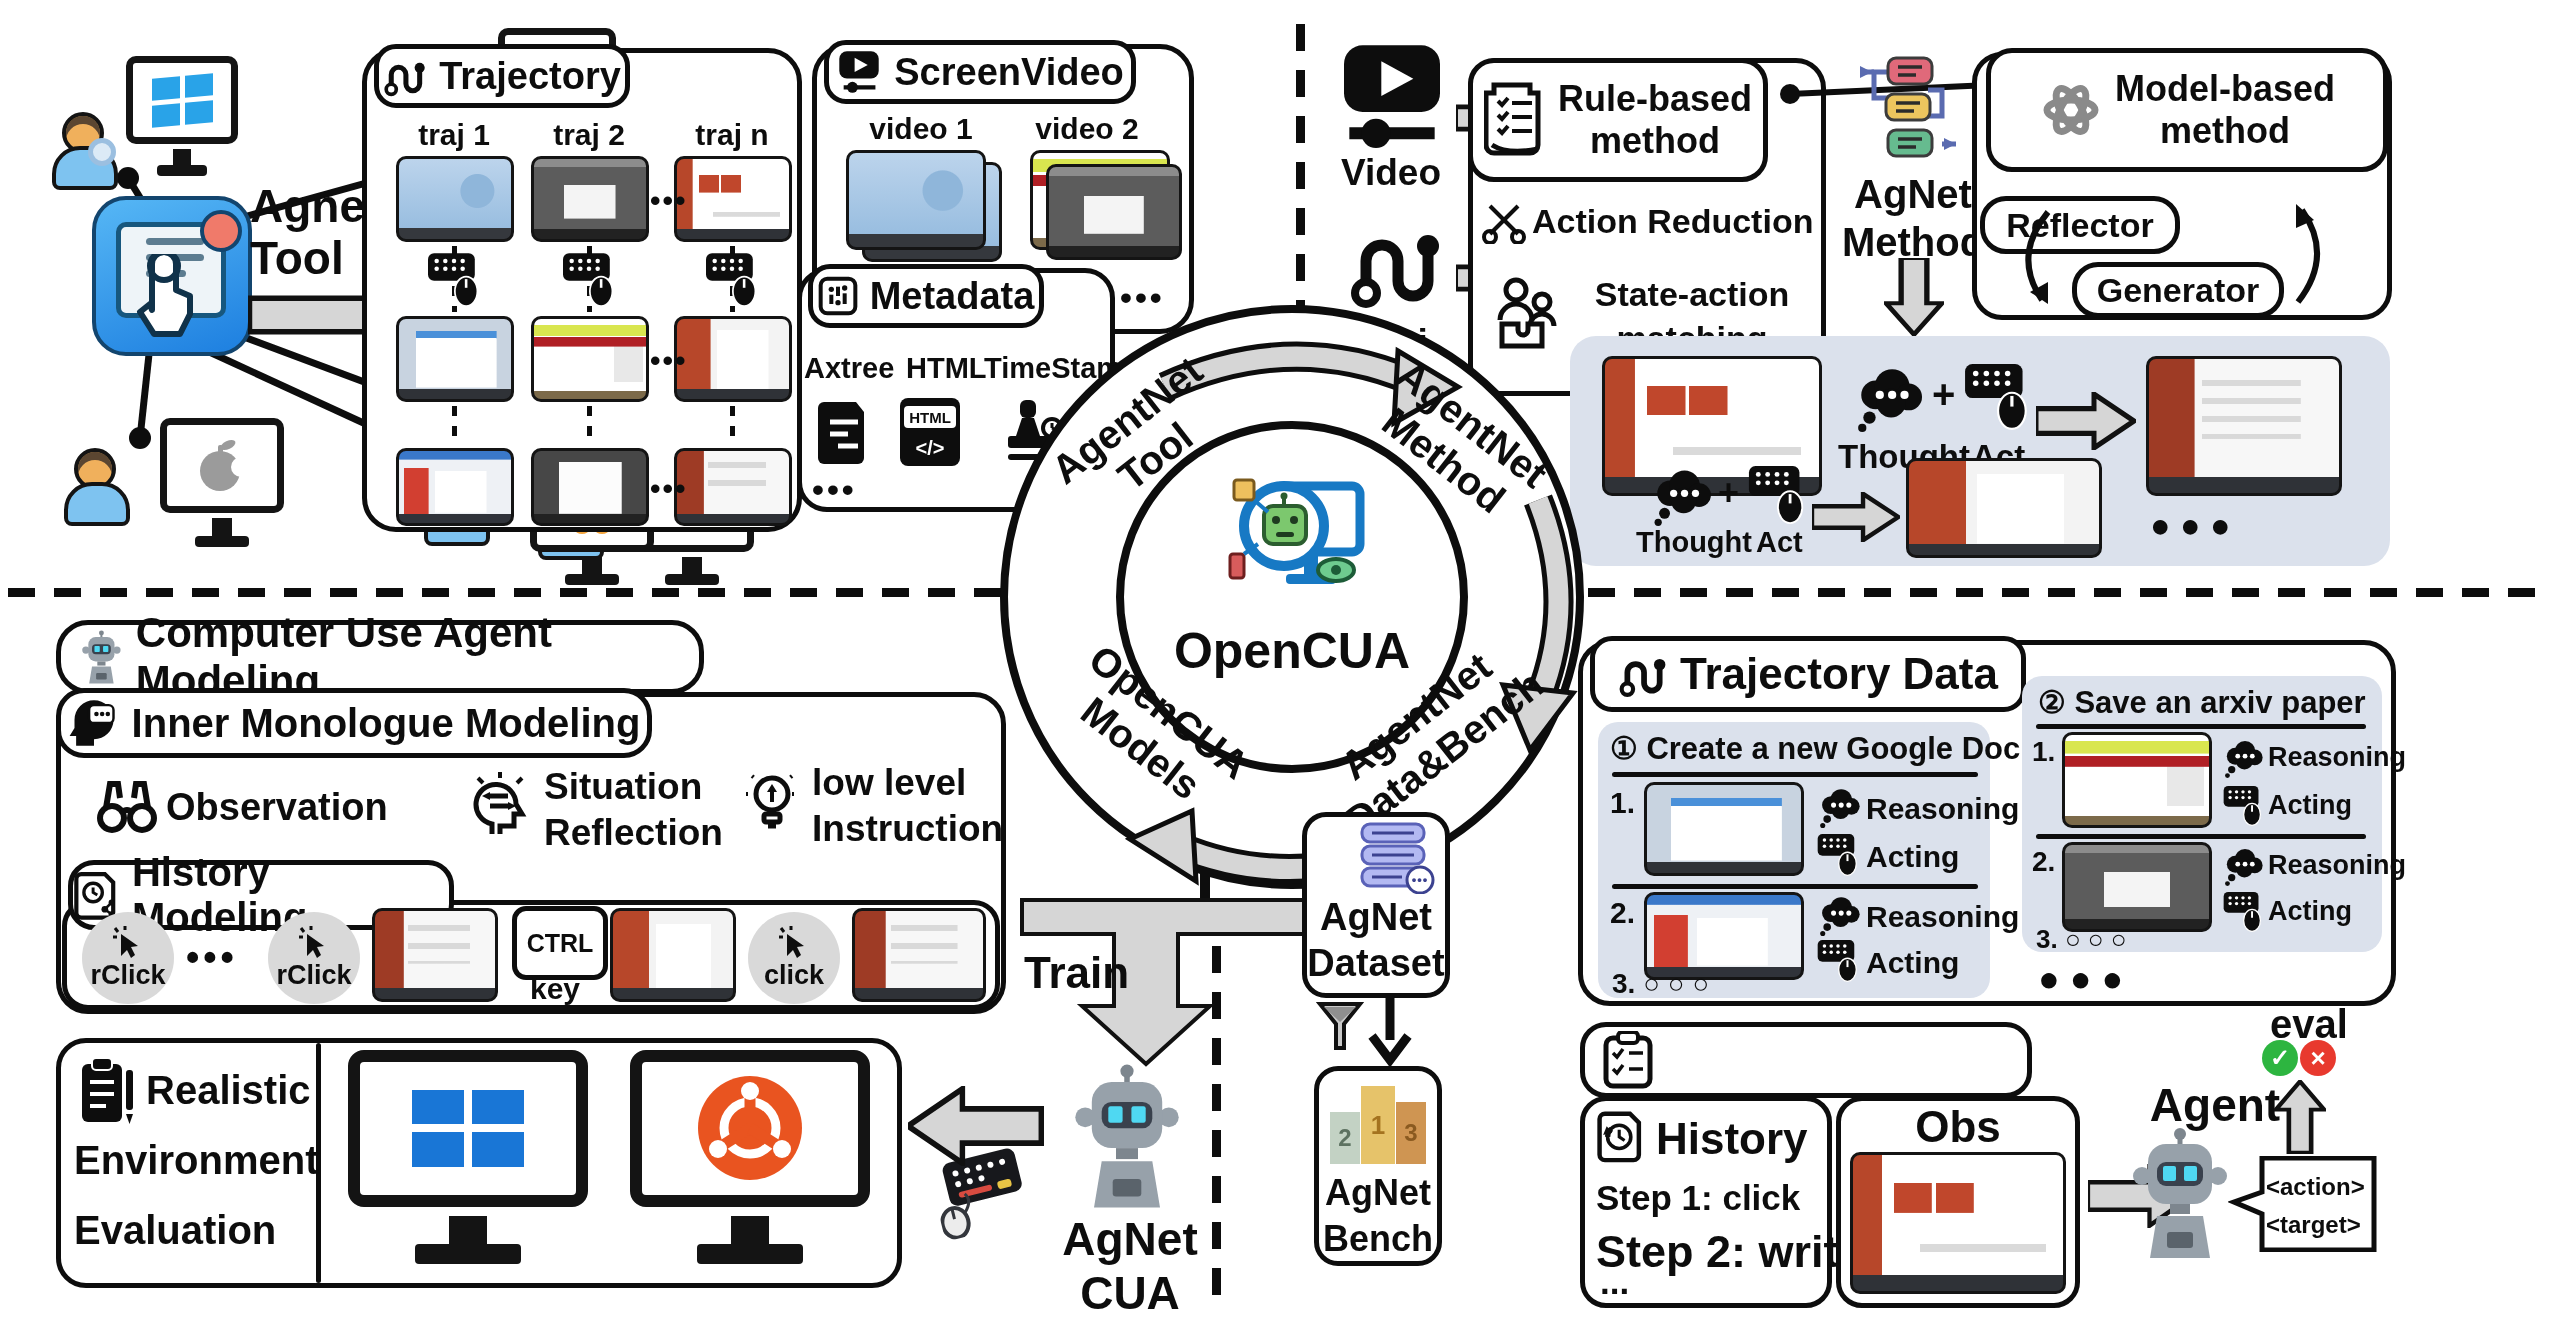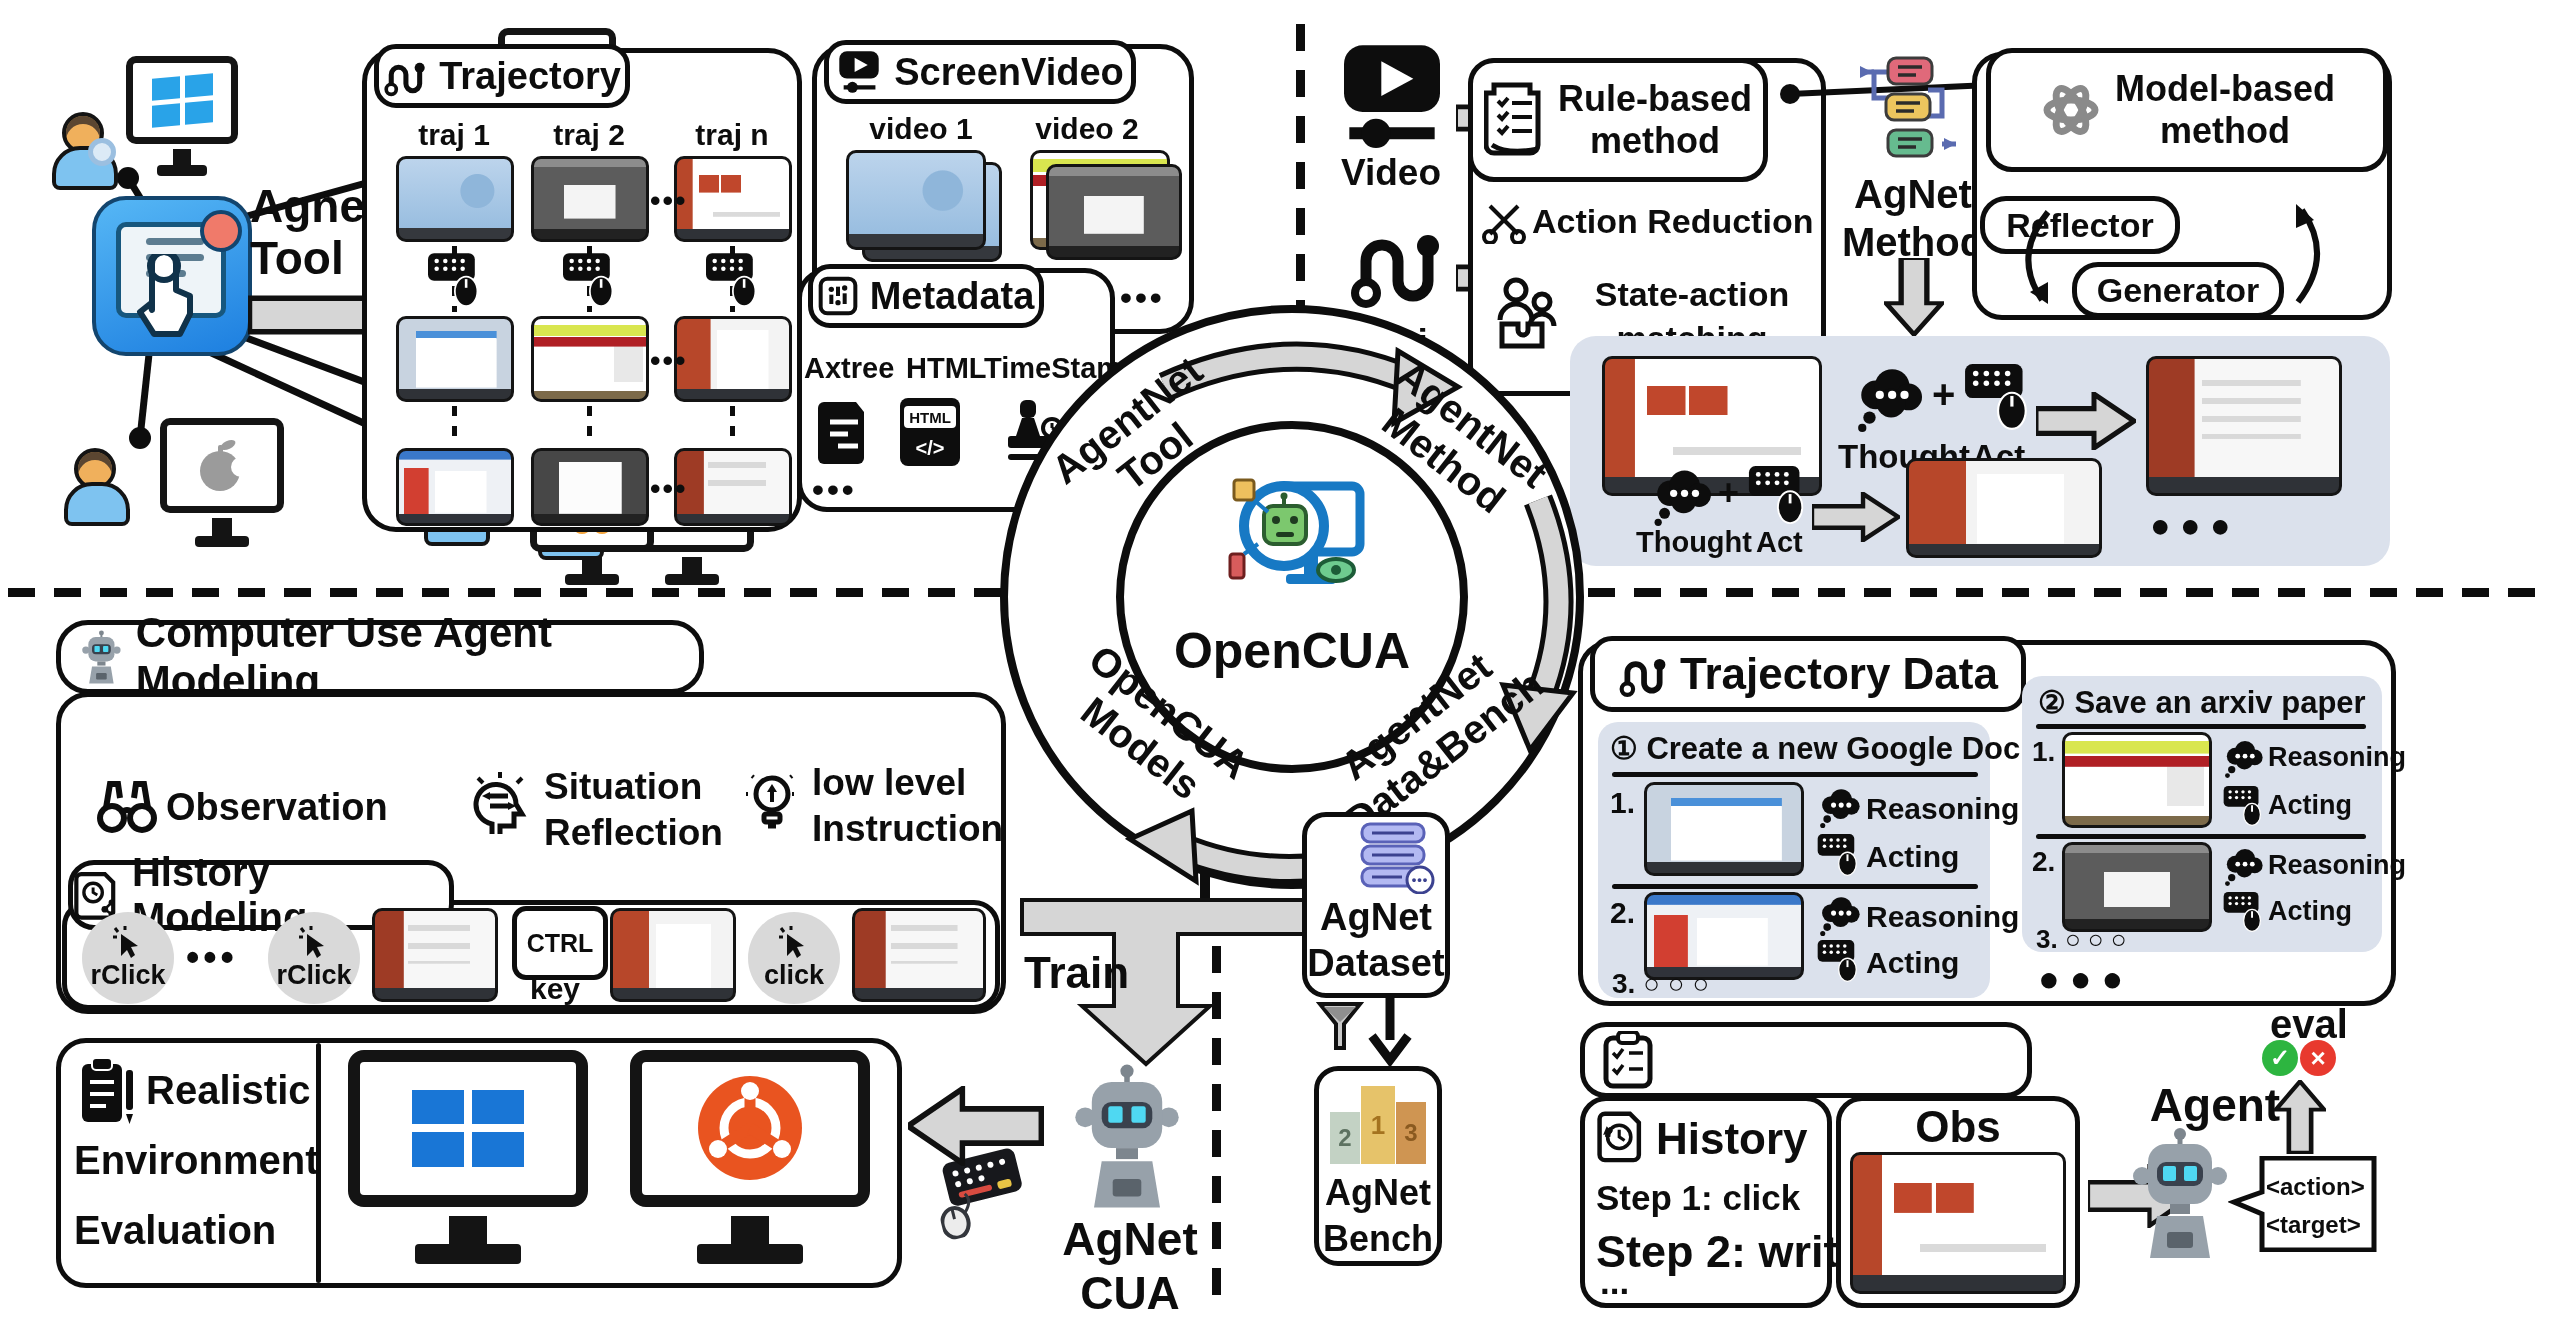--- a/index.html
+++ b/index.html
@@ -548,20 +548,30 @@
 <div class="abs" style="left:1200px;top:870px;width:10px;height:38px;background:#0d0d0d;"></div>
 
 <div class="box" style="left:56px;top:620px;width:648px;height:74px;border-radius:32px;display:flex;align-items:center;gap:14px;padding:17px 20px;">
   <svg width="46" height="58" viewBox="0 0 100 130">
         <use href="#robot"></use>
       </svg>
   <span class="b" style="font-size:42px;">Computer Use Agent Modeling</span>
 </div>
 
 <div class="box" style="left:56px;top:692px;width:950px;height:322px;border-radius:32px;"></div>
+<div class="cap" style="left:56px;top:688px;width:596px;height:70px;font-size:40px;border-radius:28px;">
+  <svg width="52" height="52" viewBox="0 0 64 64">
+        <path d="M30,4 a24,24 0 0 1 24,24 v10 l6,10 h-8 v12 h-22 v-8 a24,24 0 0 1 -24,-24 a24,24 0 0 1 24,-24 z" fill="#0d0d0d" transform="scale(-1,1) translate(-62,0)"></path>
+        <rect x="26" y="10" width="30" height="22" rx="6" fill="#fff" stroke="#0d0d0d" stroke-width="3"></rect>
+        <circle cx="35" cy="21" r="2.8" fill="#0d0d0d"></circle>
+        <circle cx="42" cy="21" r="2.8" fill="#0d0d0d"></circle>
+        <circle cx="49" cy="21" r="2.8" fill="#0d0d0d"></circle>
+      </svg>
+  <span>Inner Monologue Modeling</span>
+</div>
 <svg class="abs" style="left:96px;top:776px" width="62" height="60" viewBox="0 0 62 60">
       <g fill="none" stroke="#0d0d0d" stroke-width="6">
         <circle cx="16" cy="42" r="12"></circle>
         <circle cx="46" cy="42" r="12"></circle>
         <path d="M10,32 L14,8 h8 l2,14"></path>
         <path d="M52,32 L48,8 h-8 l-2,14"></path>
         <path d="M27,36 a5,5 0 0 1 8,0"></path>
       </g>
     </svg>
 <div class="abs b" style="left:166px;top:786px;font-size:38px;">Observation</div>

